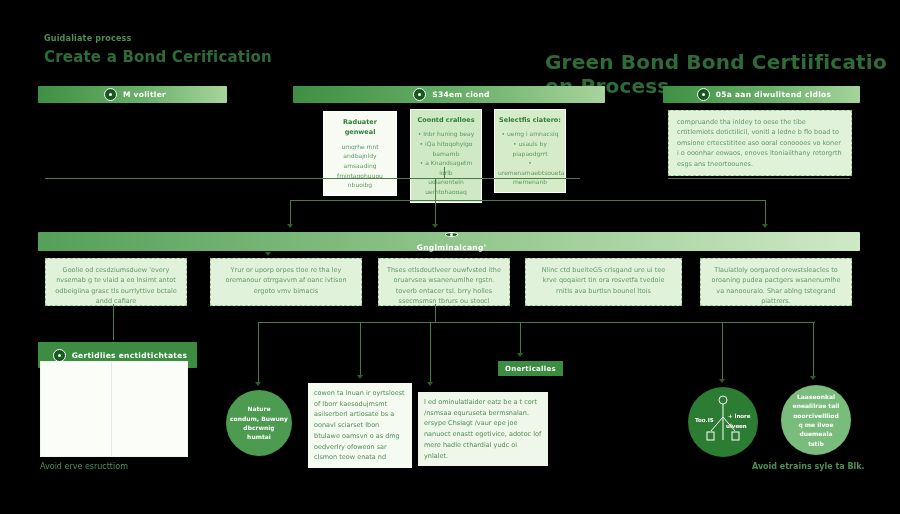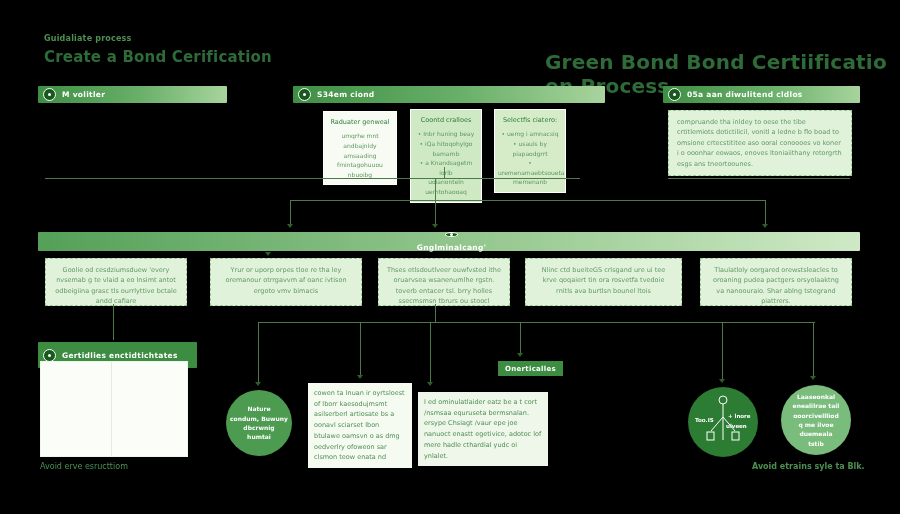--- a/index.html
+++ b/index.html
@@ -5,37 +5,37 @@
   html,body{margin:0;padding:0;background:#ffffff;}
   .stage{position:relative;width:900px;height:514px;background:#000000;
          font-family:"DejaVu Sans",sans-serif;overflow:hidden;}
   .abs{position:absolute;}
   
   .kicker{font-size:8px;font-weight:bold;color:#4d8f53;letter-spacing:.2px;}
   .h1{font-size:15px;font-weight:bold;color:#2e6b38;letter-spacing:.2px;}
   .h1r{font-size:20px;font-weight:bold;color:#2e6b38;letter-spacing:.2px;}
   
   .bar{display:flex;align-items:center;gap:6px;padding-left:5px;height:17px;
-       color:#ffffff;font-size:7.5px;font-weight:bold;letter-spacing:.3px;border-radius:1px;}
+       color:#ffffff;font-size:7.5px;font-weight:bold;letter-spacing:.3px;border-radius:1px;justify-content:center;}
   .bar-grad{background:linear-gradient(90deg,#3e8f44 0%,#6ab06a 55%,#a8d49d 100%);}
   .bar-grad2{background:linear-gradient(90deg,#54a058 0%,#9ccc95 60%,#cfe9c6 100%);}
   .bar-solid{background:#3c8c42;}
   .badge{width:11px;height:11px;min-width:11px;border-radius:50%;background:#17591f;
          border:1.5px solid #ffffff;display:flex;align-items:center;justify-content:center;}
   .badge .dot{width:3px;height:3px;border-radius:50%;background:#ffffff;}
   
   .dashed-box{border:1px dashed #9cc897;background:#e1f2da;color:#649a66;
               font-size:6.5px;line-height:1.6;padding:6px 8px;}
   .center{text-align:center;}
   
   .card{border:1px solid #ffffff;background:#f7fbf4;text-align:center;
         padding:5px 3px;font-size:6px;color:#5d985f;line-height:1.6;}
   .card.green1{background:#cfe9c4;}
   .card.green2{background:#d6ecc9;}
-  .card .ttl{font-size:6.5px;font-weight:normal;color:#2f7d3a;margin-bottom:4px;}
+  .card .ttl{font-size:6.5px;font-weight:bold;color:#2f7d3a;margin-bottom:4px;}
   .bullet::before{content:"• ";}
   
   .note{background:#f6fbf2;color:#4f8f55;font-size:6.5px;line-height:1.65;padding:5px 6px;}
   .note.alt{background:#eef7e9;}
   .tag{background:#3c8c42;color:#ffffff;font-size:7px;font-weight:bold;
        display:flex;align-items:center;justify-content:center;letter-spacing:.3px;}
   .circle{border-radius:50%;color:#ffffff;display:flex;flex-direction:column;
           align-items:center;justify-content:center;text-align:center;
           font-size:6px;line-height:1.55;font-weight:bold;}
   .whitebox{background:#fbfdf9;border:1px solid #eef5ea;}
@@ -117,21 +117,21 @@
         <span class="dot"></span>
       </span>
     <span>Gnglminalcang'</span>
   </div>
   <div class="abs arrow" style="left:265px;top:252px;"></div>
 
   <div class="abs dashed-box center" style="left:45px;top:258px;width:124px;height:34px;">Goolie od cesdziumsduew 'every nvsemab g te vlaid a eo lnsimt antot odbeigiina grasc tls ourrlyttive bctale andd cafiare</div>
   <div class="abs dashed-box center" style="left:210px;top:258px;width:134px;height:34px;">Yrur or uporp orpes tloe re tha ley oremanour otrrgavvm af oanc ivtison ergoto vmv bimacis</div>
   <div class="abs dashed-box center" style="left:378px;top:258px;width:114px;height:34px;">Thses etlsdoutlveer ouwfvsted ithe oruarvsea wsanenumlhe rgstn. toverb entacer tsl. brry holles ssecmsmsn tbrurs ou stoocl</div>
   <div class="abs dashed-box center" style="left:525px;top:258px;width:139px;height:34px;">Nlinc ctd bueiteGS crlsgand ure ui tee krve qoqaiert tin ora rosvetfa tvedoie rnitls ava burtlsn bounel ltois</div>
-  <div class="abs dashed-box center" style="left:700px;top:258px;width:134px;height:34px;">Tlaulatloly oorgared orewstsleacles to oroaning pudea pactgers orsyolaaktng va nanoouraio. Shar ablng tstegrand piattrers.</div>
+  <div class="abs dashed-box center" style="left:700px;top:258px;width:134px;height:34px;">Tlaulatloly oorgared orewstsleacles to oroaning pudea pactgers wsanenumlhe va nanoouraio. Shar ablng tstegrand piattrers.</div>
 
   <div class="abs vline" style="left:435px;top:304px;height:18px;"></div>
   <div class="abs hline" style="left:258px;top:322px;width:557px;"></div>
   <div class="abs vline" style="left:258px;top:322px;height:62px;"></div>
   <div class="abs arrow" style="left:255px;top:382px;"></div>
   <div class="abs vline" style="left:360px;top:322px;height:55px;"></div>
   <div class="abs arrow" style="left:357px;top:375px;"></div>
   <div class="abs vline" style="left:430px;top:322px;height:62px;"></div>
   <div class="abs arrow" style="left:427px;top:382px;"></div>
   <div class="abs vline" style="left:520px;top:322px;height:33px;"></div>

